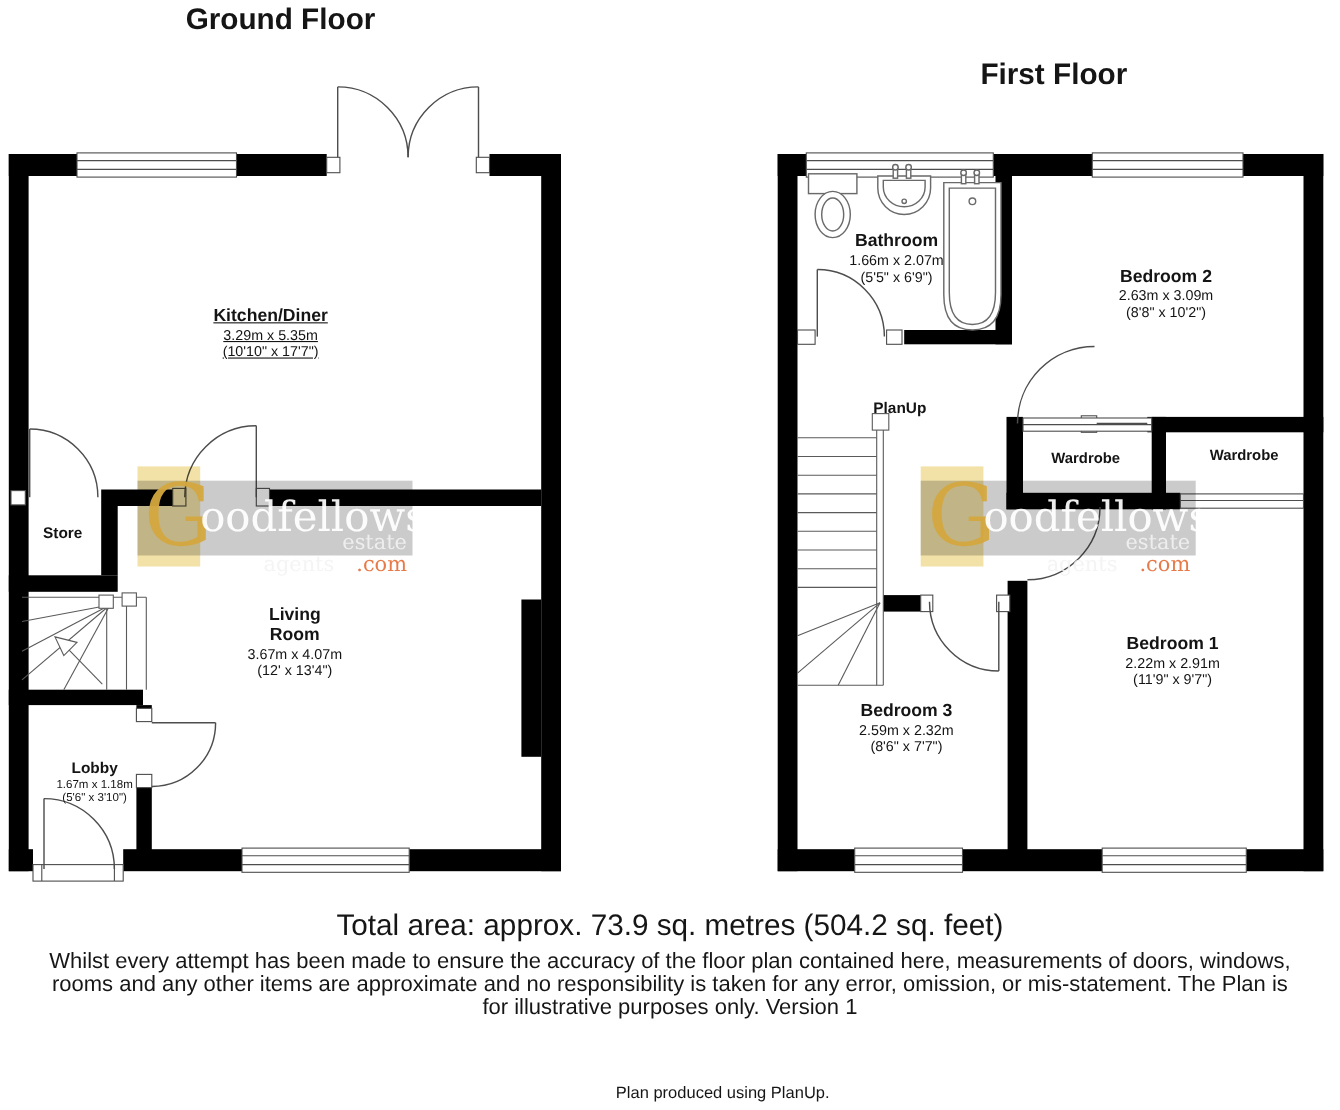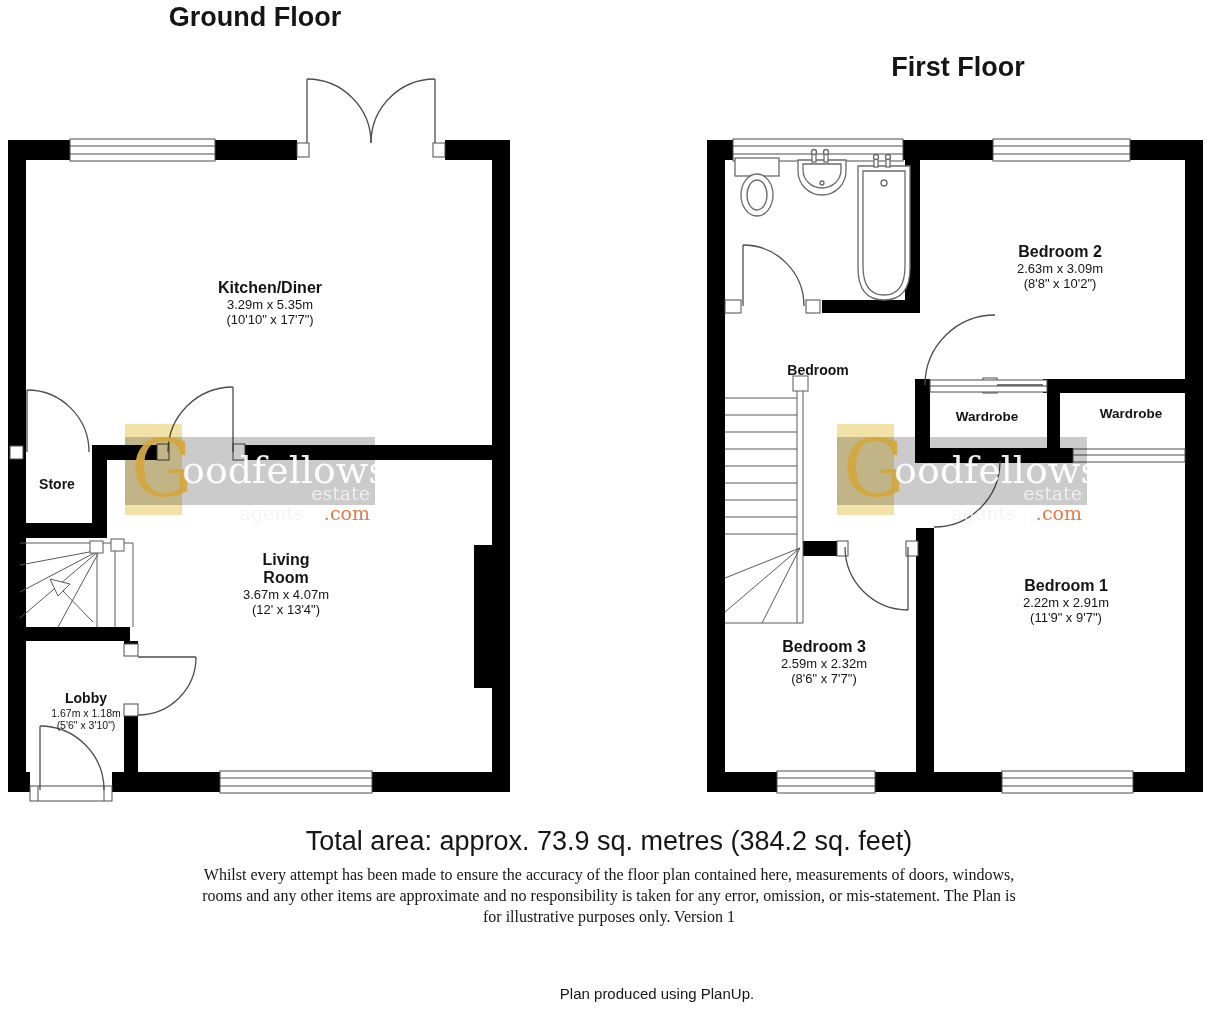--- a/index.html
+++ b/index.html
@@ -16,21 +16,21 @@
   .wm-panel{position:absolute;background:#cbcbcb;mix-blend-mode:multiply;}
   .wm-band{position:absolute;background:#f3e2a8;mix-blend-mode:multiply;}
   .wm-text{position:absolute;font-family:"DejaVu Serif",serif;pointer-events:none;}
   .wm-g{font-size:78px;line-height:86px;color:rgba(212,168,62,0.95);}
   .wm-rest{font-size:38px;line-height:40px;color:rgba(255,255,255,0.93);letter-spacing:0px;}
   .wm-tagline{font-size:19px;line-height:20px;text-align:right;color:rgba(242,242,242,0.88);}
   .wm-com{color:rgba(228,112,58,0.92);margin-left:20px;}
   .footer-total{position:absolute;left:0;top:826px;width:1218px;text-align:center;
                 font-size:27px;color:#161616;}
   .footer-disclaimer{position:absolute;left:0;top:864px;width:1218px;text-align:center;
-                     font-size:16px;line-height:21px;color:#161616;white-space:pre-line;font-family:Liberation Serif, serif;}
+                     font-size:20px;line-height:21px;color:#161616;white-space:pre-line;}
   .footer-credit{position:absolute;left:0;top:985px;width:1218px;text-align:center;
                  font-size:15px;color:#161616;margin-left:48px;}
 </style>
 </head>
 <body>
 
 <div id="stage">
 
   <svg id="plan-svg" width="1218" height="1009" viewBox="0 0 1218 1009">
 
@@ -271,52 +271,57 @@
 
   <div class="wm-panel" style="left:837px;top:437px;width:250px;height:68px;"></div>
   <div class="wm-band" style="left:837px;top:424px;width:57px;height:91px;"></div>
   <div class="wm-text wm-g" style="left:843px;top:426px;">G</div>
   <div class="wm-text wm-rest" style="left:894px;top:450px;">oodfellows</div>
   <div class="wm-text wm-tagline" style="left:892px;top:483px;width:190px;"><span>estate agents</span><span class="wm-com">.com</span></div>
 
   <div class="floor-title" style="left:798px;top:52px;">First Floor</div>
   <div class="floor-title" style="left:95px;top:2px;">Ground Floor</div>
 
-  <div class="room-label" style="left:160px;top:279px;">
+  <div class="room-label" style="left:136px;top:279px;text-decoration:underline;">
     <div class="room-name">Kitchen/Diner</div>
     <div class="room-dims">3.29m x 5.35m</div>
     <div class="room-dims">(10'10" x 17'7")</div>
   </div>
 
   <div class="room-label" style="left:-53px;top:475px;">
     <div class="room-name small-name">Store</div>
   </div>
 
-  <div class="room-label" style="left:176px;top:551px;">
+  <div class="room-label" style="left:158px;top:551px;">
     <div class="room-name">Living
 Room</div>
     <div class="room-dims">3.67m x 4.07m</div>
     <div class="room-dims">(12' x 13'4")</div>
   </div>
 
   <div class="room-label" style="left:-24px;top:689px;">
     <div class="room-name small-name">Lobby</div>
     <div class="room-dims tiny-dims">1.67m x 1.18m</div>
     <div class="room-dims tiny-dims">(5'6" x 3'10")</div>
   </div>
 
+  <div class="room-label" style="left:705px;top:211px;">
+    <div class="room-name">Bathroom</div>
+    <div class="room-dims">1.66m x 2.07m</div>
+    <div class="room-dims">(5'5" x 6'9")</div>
+  </div>
 
   <div class="room-label" style="left:950px;top:243px;">
     <div class="room-name">Bedroom 2</div>
     <div class="room-dims">2.63m x 3.09m</div>
     <div class="room-dims">(8'8" x 10'2")</div>
   </div>
 
   <div class="room-label" style="left:708px;top:361px;">
-    <div class="room-name small-name">Bedroom</div>
+    <div class="room-name small-name">PlanUp</div>
   </div>
 
   <div class="room-label" style="left:877px;top:408px;">
     <div class="room-name small-name" style="font-size:13.5px;">Wardrobe</div>
   </div>
 
   <div class="room-label" style="left:1021px;top:405px;">
     <div class="room-name small-name" style="font-size:13.5px;">Wardrobe</div>
   </div>
 
@@ -325,19 +330,19 @@
     <div class="room-dims">2.59m x 2.32m</div>
     <div class="room-dims">(8'6" x 7'7")</div>
   </div>
 
   <div class="room-label" style="left:956px;top:577px;">
     <div class="room-name">Bedroom 1</div>
     <div class="room-dims">2.22m x 2.91m</div>
     <div class="room-dims">(11'9" x 9'7")</div>
   </div>
 
-  <div class="footer-total">Total area: approx. 73.9 sq. metres (384.2 sq. feet)</div>
+  <div class="footer-total">Total area: approx. 73.9 sq. metres (504.2 sq. feet)</div>
   <div class="footer-disclaimer">Whilst every attempt has been made to ensure the accuracy of the floor plan contained here, measurements of doors, windows,
 rooms and any other items are approximate and no responsibility is taken for any error, omission, or mis-statement. The Plan is
 for illustrative purposes only. Version 1</div>
   <div class="footer-credit">Plan produced using PlanUp.</div>
 
 </div>
 
 </body></html>

